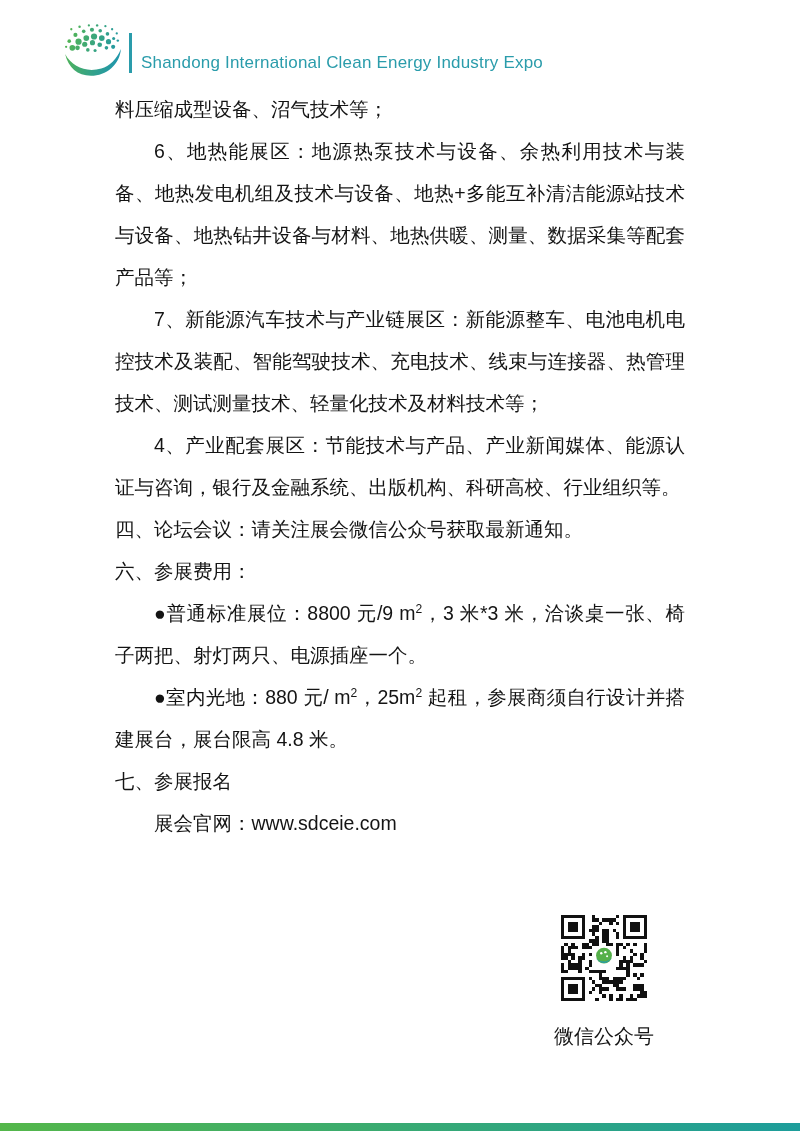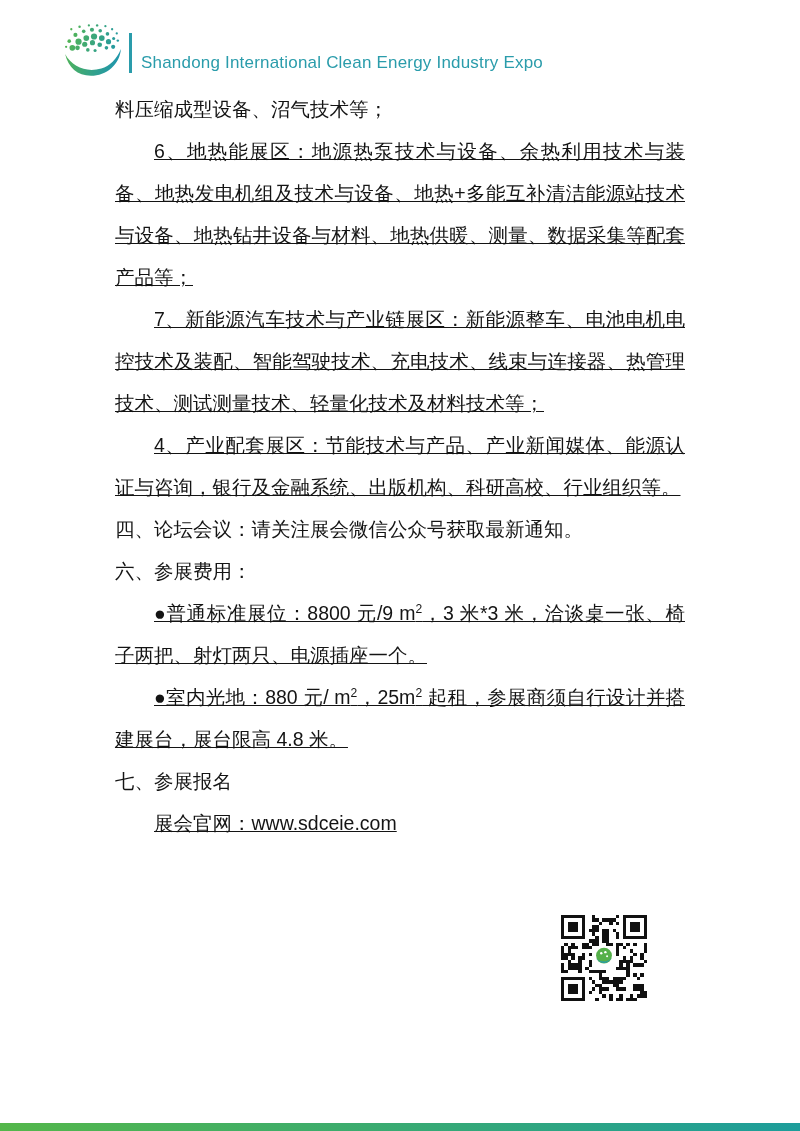--- a/index.html
+++ b/index.html
@@ -12,21 +12,21 @@
   .logo-mark{width:62px;height:57px;flex:none;display:block;}
   .logo-divider{width:3px;height:40px;background:var(--brand-teal,#2a9cab);margin:0 9px 0 5px;flex:none;}
   .logo-cn{font-size:23px;font-weight:700;color:var(--brand-teal,#2a9cab);letter-spacing:1px;line-height:1.15;}
   .logo-en{font-size:17px;color:var(--brand-teal,#2a9cab);margin-top:20px;letter-spacing:.2px;}
   
   .body-text{
     position:absolute;top:88px;left:115px;width:570px;
     font-size:19.5px;line-height:42px;text-align:justify;text-justify:inter-ideograph;
   }
   .para{margin:0;}
-  .para.indent{text-indent:39px;text-decoration:underline;}
+  .para.indent{text-indent:39px;}
   .b{font-weight:400;}
   sup{font-size:62%;line-height:0;}
   
   .qr-block{position:absolute;left:561px;top:915px;width:86px;margin:0;}
   .qr{width:86px;height:86px;}
   .qr svg{display:block;width:86px;height:86px;}
   .qr-caption{display:block;width:140px;margin:22px 0 0 -27px;font-size:20px;text-align:center;color:var(--text-color,#141414);}
   
   .footer-bar{
     position:absolute;left:0;right:0;bottom:0;height:8px;
@@ -287,16 +287,17 @@
             <rect x="2" y="20" width="3" height="3" fill="#111"></rect>
           </g>
           <rect x="9.4" y="9.4" width="6.2" height="6.2" rx="0.6" fill="#fff"></rect>
           <circle cx="12.5" cy="11.8" r="2.3" fill="#55b04a"></circle>
           <circle cx="11.7" cy="11.1" r="0.35" fill="#fff"></circle>
           <circle cx="12.9" cy="10.8" r="0.35" fill="#fff"></circle>
           <circle cx="13.4" cy="12" r="0.3" fill="#fff"></circle>
           <path d="M10.2,12.7 Q12.5,14.5 14.8,12.4 Q12.7,15.3 10.2,12.7 Z" fill="#2a9cab"></path>
         </svg>
       </div>
+    <figcaption class="qr-caption">微信公众号</figcaption>
   </figure>
 
   <div class="footer-bar"></div>
 </div>
 
 </body></html>

